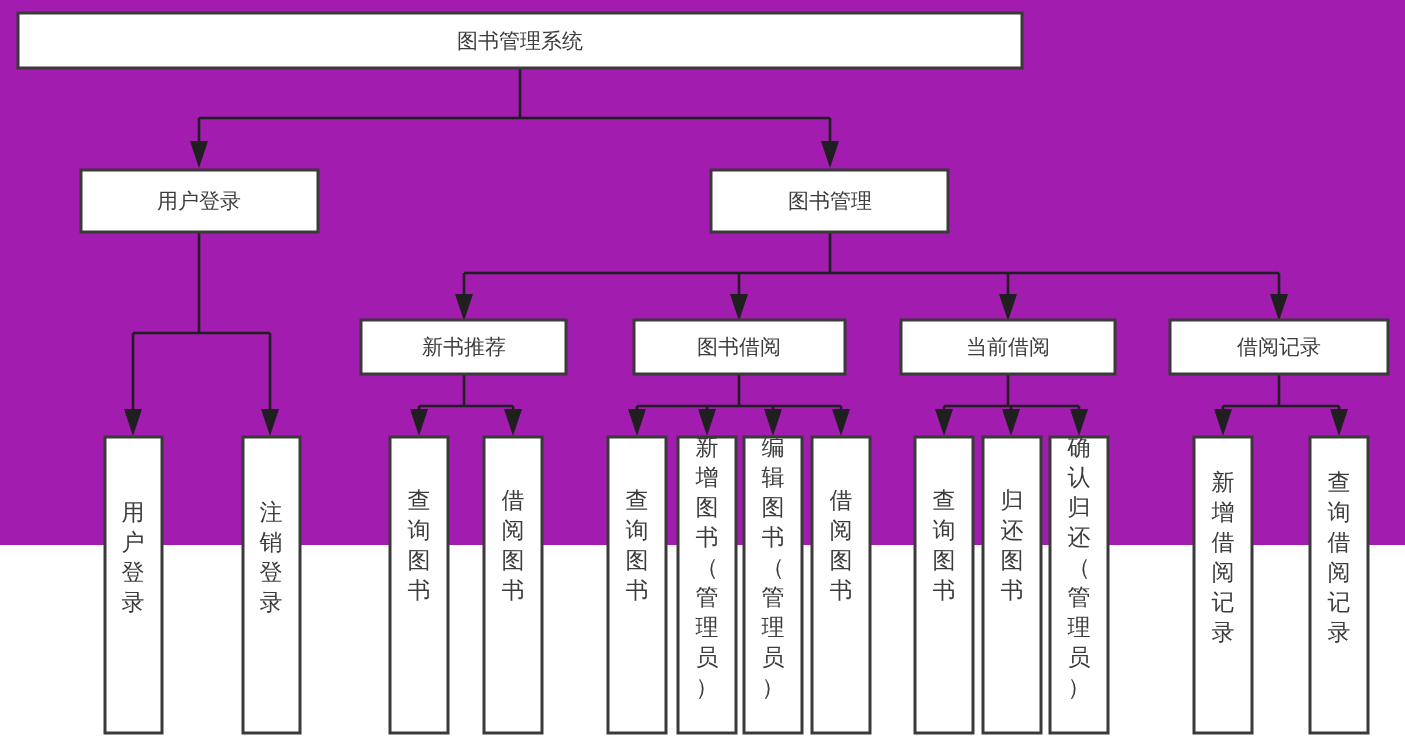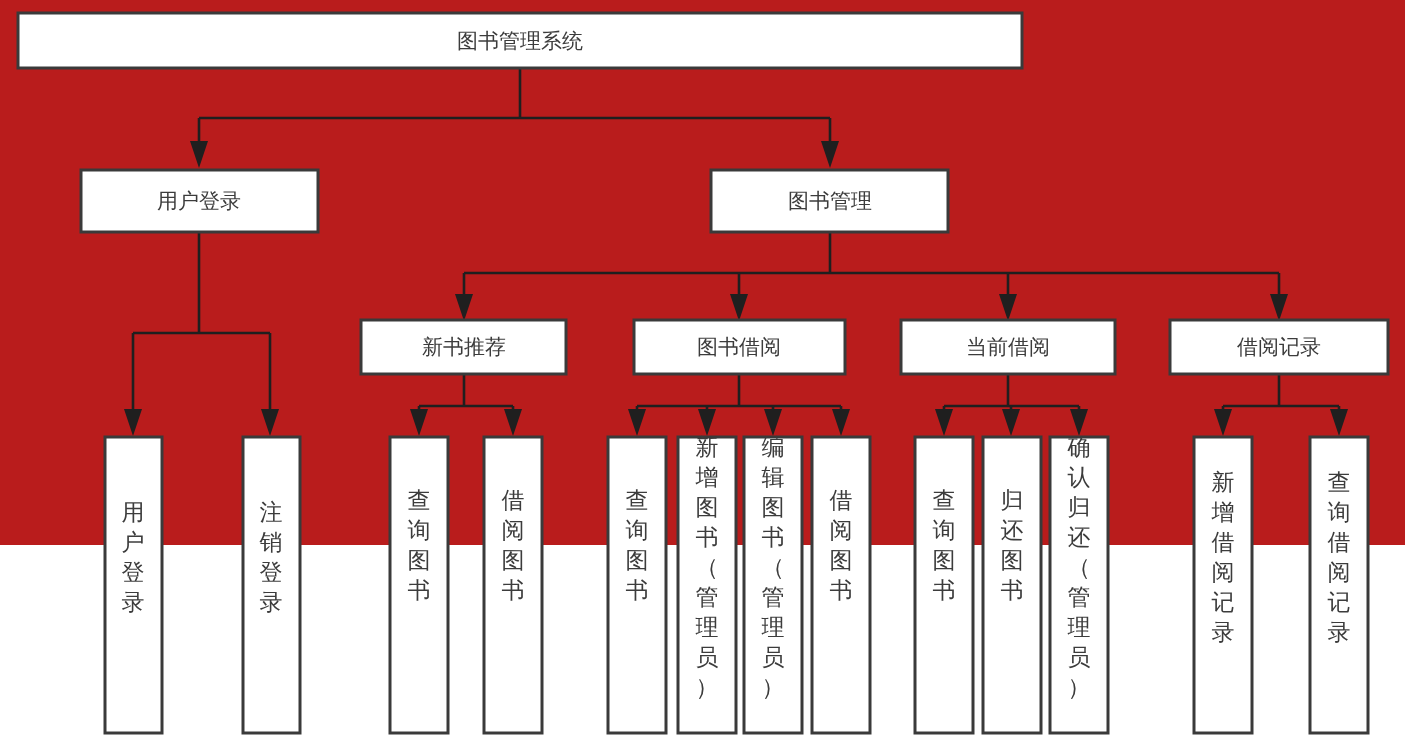--- a/index.html
+++ b/index.html
@@ -10,21 +10,21 @@
   body {
     width: 1405px;
     height: 747px;
     font-family: "Liberation Sans", "DejaVu Sans", sans-serif;
     overflow: hidden;
   }
   #diagram-root {
     position: relative;
     width: 1405px;
     height: 545px;
-    background: #b91c1c;
+    background: #a21caf;
   }
   svg.canvas {
     position: absolute;
     left: 0;
     top: 0;
     width: 1405px;
     height: 747px;
   }
   .node-rect {
     fill: #ffffff;

